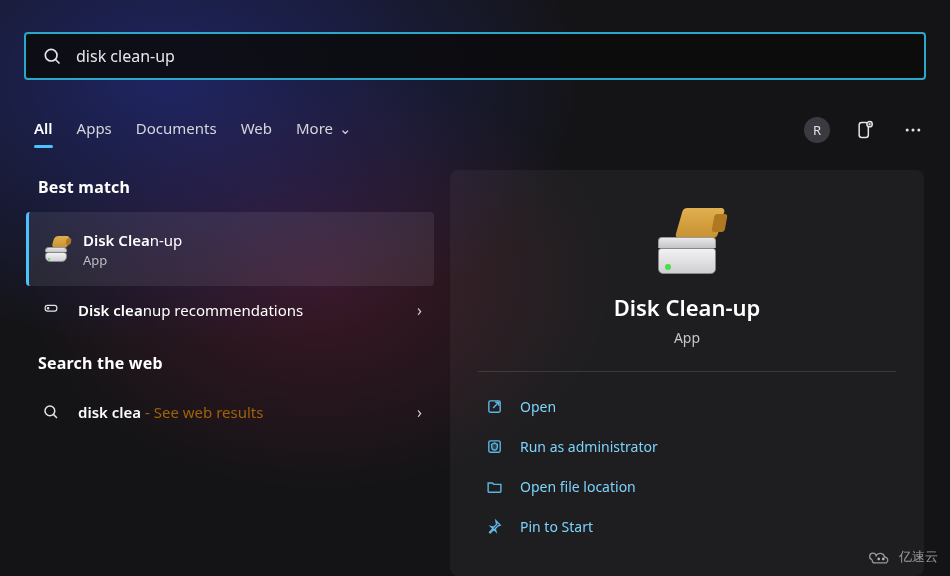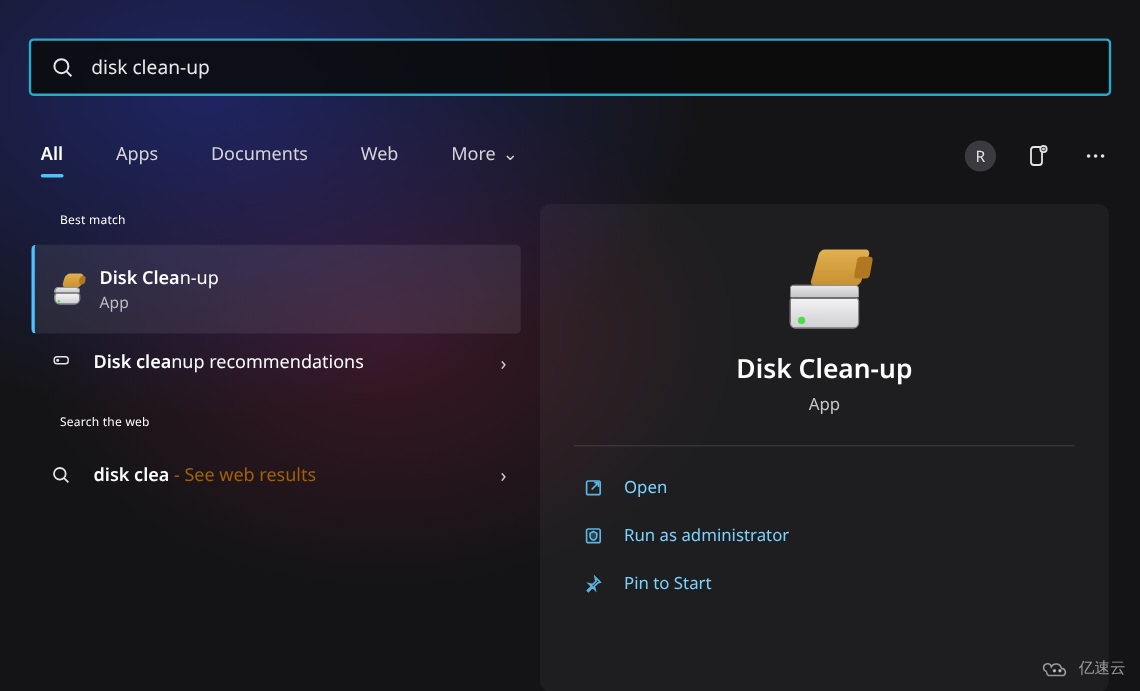--- a/index.html
+++ b/index.html
@@ -26,21 +26,21 @@
   .search-input {
     flex: 1; background: transparent; border: none; outline: none;
     color: #e8e8ea; font-size: 16px;
   }
 
   
   .tabs-row {
     position: absolute; left: 34px; right: 24px; top: 108px;
     height: 44px; display: flex; align-items: center;
   }
-  .tabs { display: flex; gap: 44px; align-items: center; }
+  .tabs { display: flex; gap: 24px; align-items: center; }
   .tab { font-size: 15px; color: #d6d6da; cursor: pointer; position: relative; padding: 6px 0 10px 0; }
   .tab.active { color: #fff; font-weight: 600; }
   .tab.active::after {
     content: ""; position: absolute; left: 0; right: 0; bottom: 0;
     height: 3px; background: #4cc2ff; border-radius: 2px;
   }
   .tab .chev { margin-left: 2px; }
   .tabs-right { margin-left: auto; display: flex; align-items: center; gap: 22px; }
   .avatar {
     width: 26px; height: 26px; border-radius: 50%;
@@ -52,21 +52,21 @@
   
   .columns { position: absolute; left: 26px; right: 26px; top: 170px; bottom: 0; display: flex; gap: 16px; }
   .col-left { width: 408px; }
   .col-right {
     flex: 1; background: rgba(255,255,255,0.045);
     border-radius: 8px; padding: 38px 28px 0 28px;
     display: flex; flex-direction: column; align-items: center;
   }
 
   
-  .section-title { font-size: 10px; font-weight: 400; margin: 6px 0 14px 24px; letter-spacing: 0.2px; }
+  .section-title { font-size: 16px; font-weight: 700; margin: 6px 0 14px 12px; letter-spacing: 0.2px; }
   .result-card {
     background: rgba(255,255,255,0.08);
     border-left: 3px solid #4cc2ff;
     border-radius: 4px;
     height: 74px;
     display: flex; align-items: center; gap: 14px;
     padding: 0 16px 0 14px;
   }
   .result-card .meta { display:flex; flex-direction:column; }
   .result-card .title { font-size: 15px; font-weight: 400; }
@@ -239,20 +239,28 @@
           <svg viewBox="0 0 24 24" width="17" height="17" fill="none" stroke="currentColor" stroke-width="2">
               <rect x="4" y="4" width="16" height="16" rx="2"></rect>
               <path d="M12 7 l4 2 v3 c0 3 -2 5 -4 5 c-2 0 -4 -2 -4 -5 v-3 z" fill="currentColor" fill-opacity="0.25"></path>
             </svg>
         </div>
         <span>Run as administrator</span>
       </div>
       <div class="action-row">
         <div class="a-icon">
           <svg viewBox="0 0 24 24" width="17" height="17" fill="none" stroke="currentColor" stroke-width="2">
+              <path d="M3 7 h6 l2 2 h10 v10 a1 1 0 0 1 -1 1 H4 a1 1 0 0 1 -1 -1 z"></path>
+            </svg>
+        </div>
+        <span>Open file location</span>
+      </div>
+      <div class="action-row">
+        <div class="a-icon">
+          <svg viewBox="0 0 24 24" width="17" height="17" fill="none" stroke="currentColor" stroke-width="2">
               <path d="M14 4 l6 6 -3 1 -4 4 1 4 -3 -3 -5 5 -1 -1 5 -5 -3 -3 4 1 4 -4 z"></path>
             </svg>
         </div>
         <span>Pin to Start</span>
       </div>
     </div>
   </div>
 </div>
 
 <div class="wm">

